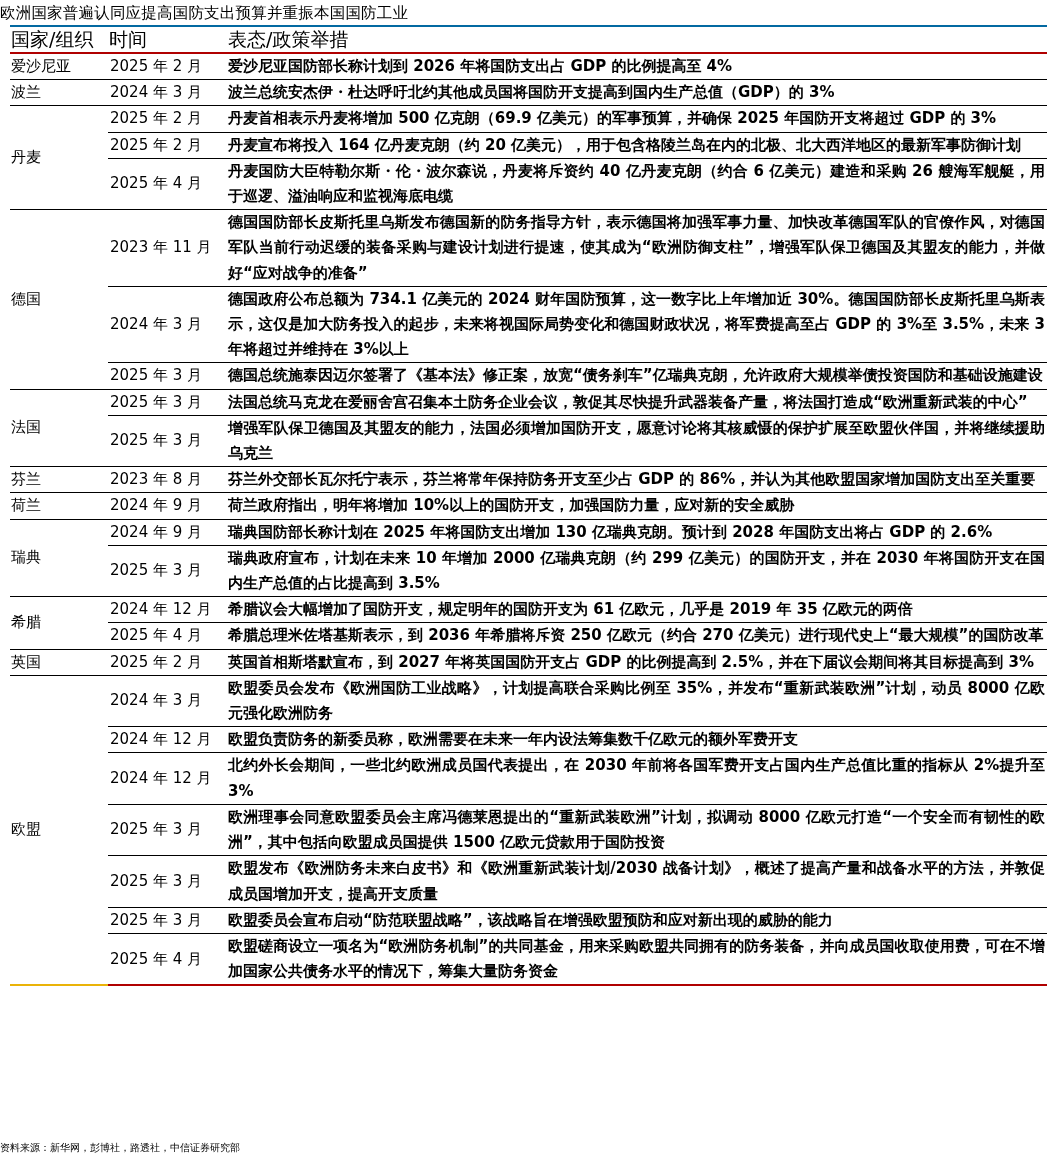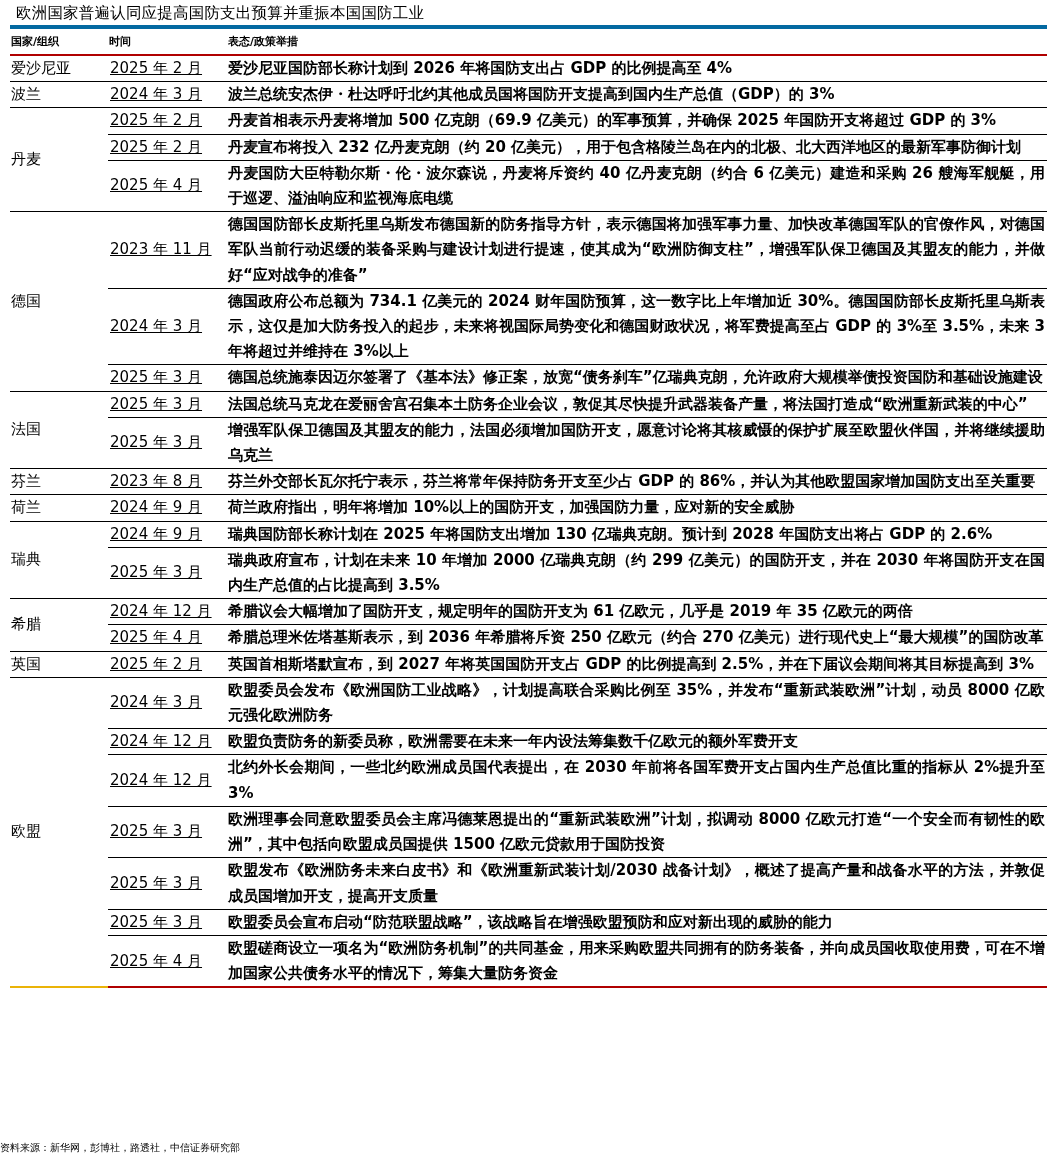--- a/index.html
+++ b/index.html
@@ -2,40 +2,40 @@
 <html><head>
 <meta charset="utf-8">
 <style>
   html, body { margin: 0; padding: 0; background: #ffffff; }
   body {
     width: 1053px; height: 1163px; position: relative; overflow: hidden;
     font-family: "DejaVu Sans", "Liberation Sans", sans-serif;
     color: #000000; font-size: 15px;
   }
   .title {
-    position: absolute; left: 16px; top: 3px; font-size: 15.5px; line-height: 20px;
+    position: absolute; left: 0; top: 3px; font-size: 15.5px; line-height: 20px;
     white-space: nowrap; letter-spacing: 0.2px;
   }
   .tbl {
     position: absolute; left: 10px; top: 25px; width: 1037px;
     border-collapse: collapse; table-layout: fixed;
   }
   .tbl col.c1 { width: 98px; }
   .tbl col.c2 { width: 119px; }
   .tbl col.c3 { width: 820px; }
   .tbl th {
-    text-align: left; font-weight: bold; font-size: 11px; height: 25px;
+    text-align: left; font-weight: normal; font-size: 19px; height: 25px;
     padding: 0 0 0 1px; line-height: 25px;
-    border-top: 4px solid #0369a1; border-bottom: 2px solid #b00000;
+    border-top: 2px solid #0369a1; border-bottom: 2px solid #b00000;
   }
   .tbl td {
     font-size: 15px; line-height: 25.2px; padding: 0 0 0 1px; vertical-align: middle;
   }
   .tbl td.country { vertical-align: middle; }
-  .tbl td.time { white-space: nowrap; padding-left: 2px; text-decoration: underline; }
+  .tbl td.time { white-space: nowrap; padding-left: 2px; }
   .tbl td.desc { text-align: justify; padding-right: 2px; font-weight: bold; }
   .tbl tr.sub td.time, .tbl tr.sub td.desc { border-top: 1.5px solid #000; }
   .tbl tr.grp td { border-top: 1.5px solid #000; }
   .tbl tbody tr:first-child td { border-top: none; margin-left: 23px; }
   .tbl tr.last td { border-bottom: 2px solid #b00000; }
   .tbl td.country.lastgrp { border-bottom: 2px solid #eab308; }
   .source {
     position: absolute; left: 0; top: 1137px; font-size: 10px; line-height: 22px; white-space: nowrap;
   }
 </style>
@@ -68,21 +68,21 @@
         <td class="time">2024 年 3 月</td>
         <td class="desc">波兰总统安杰伊・杜达呼吁北约其他成员国将国防开支提高到国内生产总值（GDP）的 3%</td>
       </tr>
       <tr class="grp">
         <td class="country" rowspan="3">丹麦</td>
         <td class="time">2025 年 2 月</td>
         <td class="desc">丹麦首相表示丹麦将增加 500 亿克朗（69.9 亿美元）的军事预算，并确保 2025 年国防开支将超过 GDP 的 3%</td>
       </tr>
       <tr class="sub">
         <td class="time">2025 年 2 月</td>
-        <td class="desc">丹麦宣布将投入 232 亿丹麦克朗（约 20 亿美元），用于包含格陵兰岛在内的北极、北大西洋地区的最新军事防御计划</td>
+        <td class="desc">丹麦宣布将投入 164 亿丹麦克朗（约 20 亿美元），用于包含格陵兰岛在内的北极、北大西洋地区的最新军事防御计划</td>
       </tr>
       <tr class="sub">
         <td class="time">2025 年 4 月</td>
         <td class="desc">丹麦国防大臣特勒尔斯・伦・波尔森说，丹麦将斥资约 40 亿丹麦克朗（约合 6 亿美元）建造和采购 26 艘海军舰艇，用于巡逻、溢油响应和监视海底电缆</td>
       </tr>
       <tr class="grp">
         <td class="country" rowspan="3">德国</td>
         <td class="time">2023 年 11 月</td>
         <td class="desc">德国国防部长皮斯托里乌斯发布德国新的防务指导方针，表示德国将加强军事力量、加快改革德国军队的官僚作风，对德国军队当前行动迟缓的装备采购与建设计划进行提速，使其成为“欧洲防御支柱”，增强军队保卫德国及其盟友的能力，并做好“应对战争的准备”</td>
       </tr>

